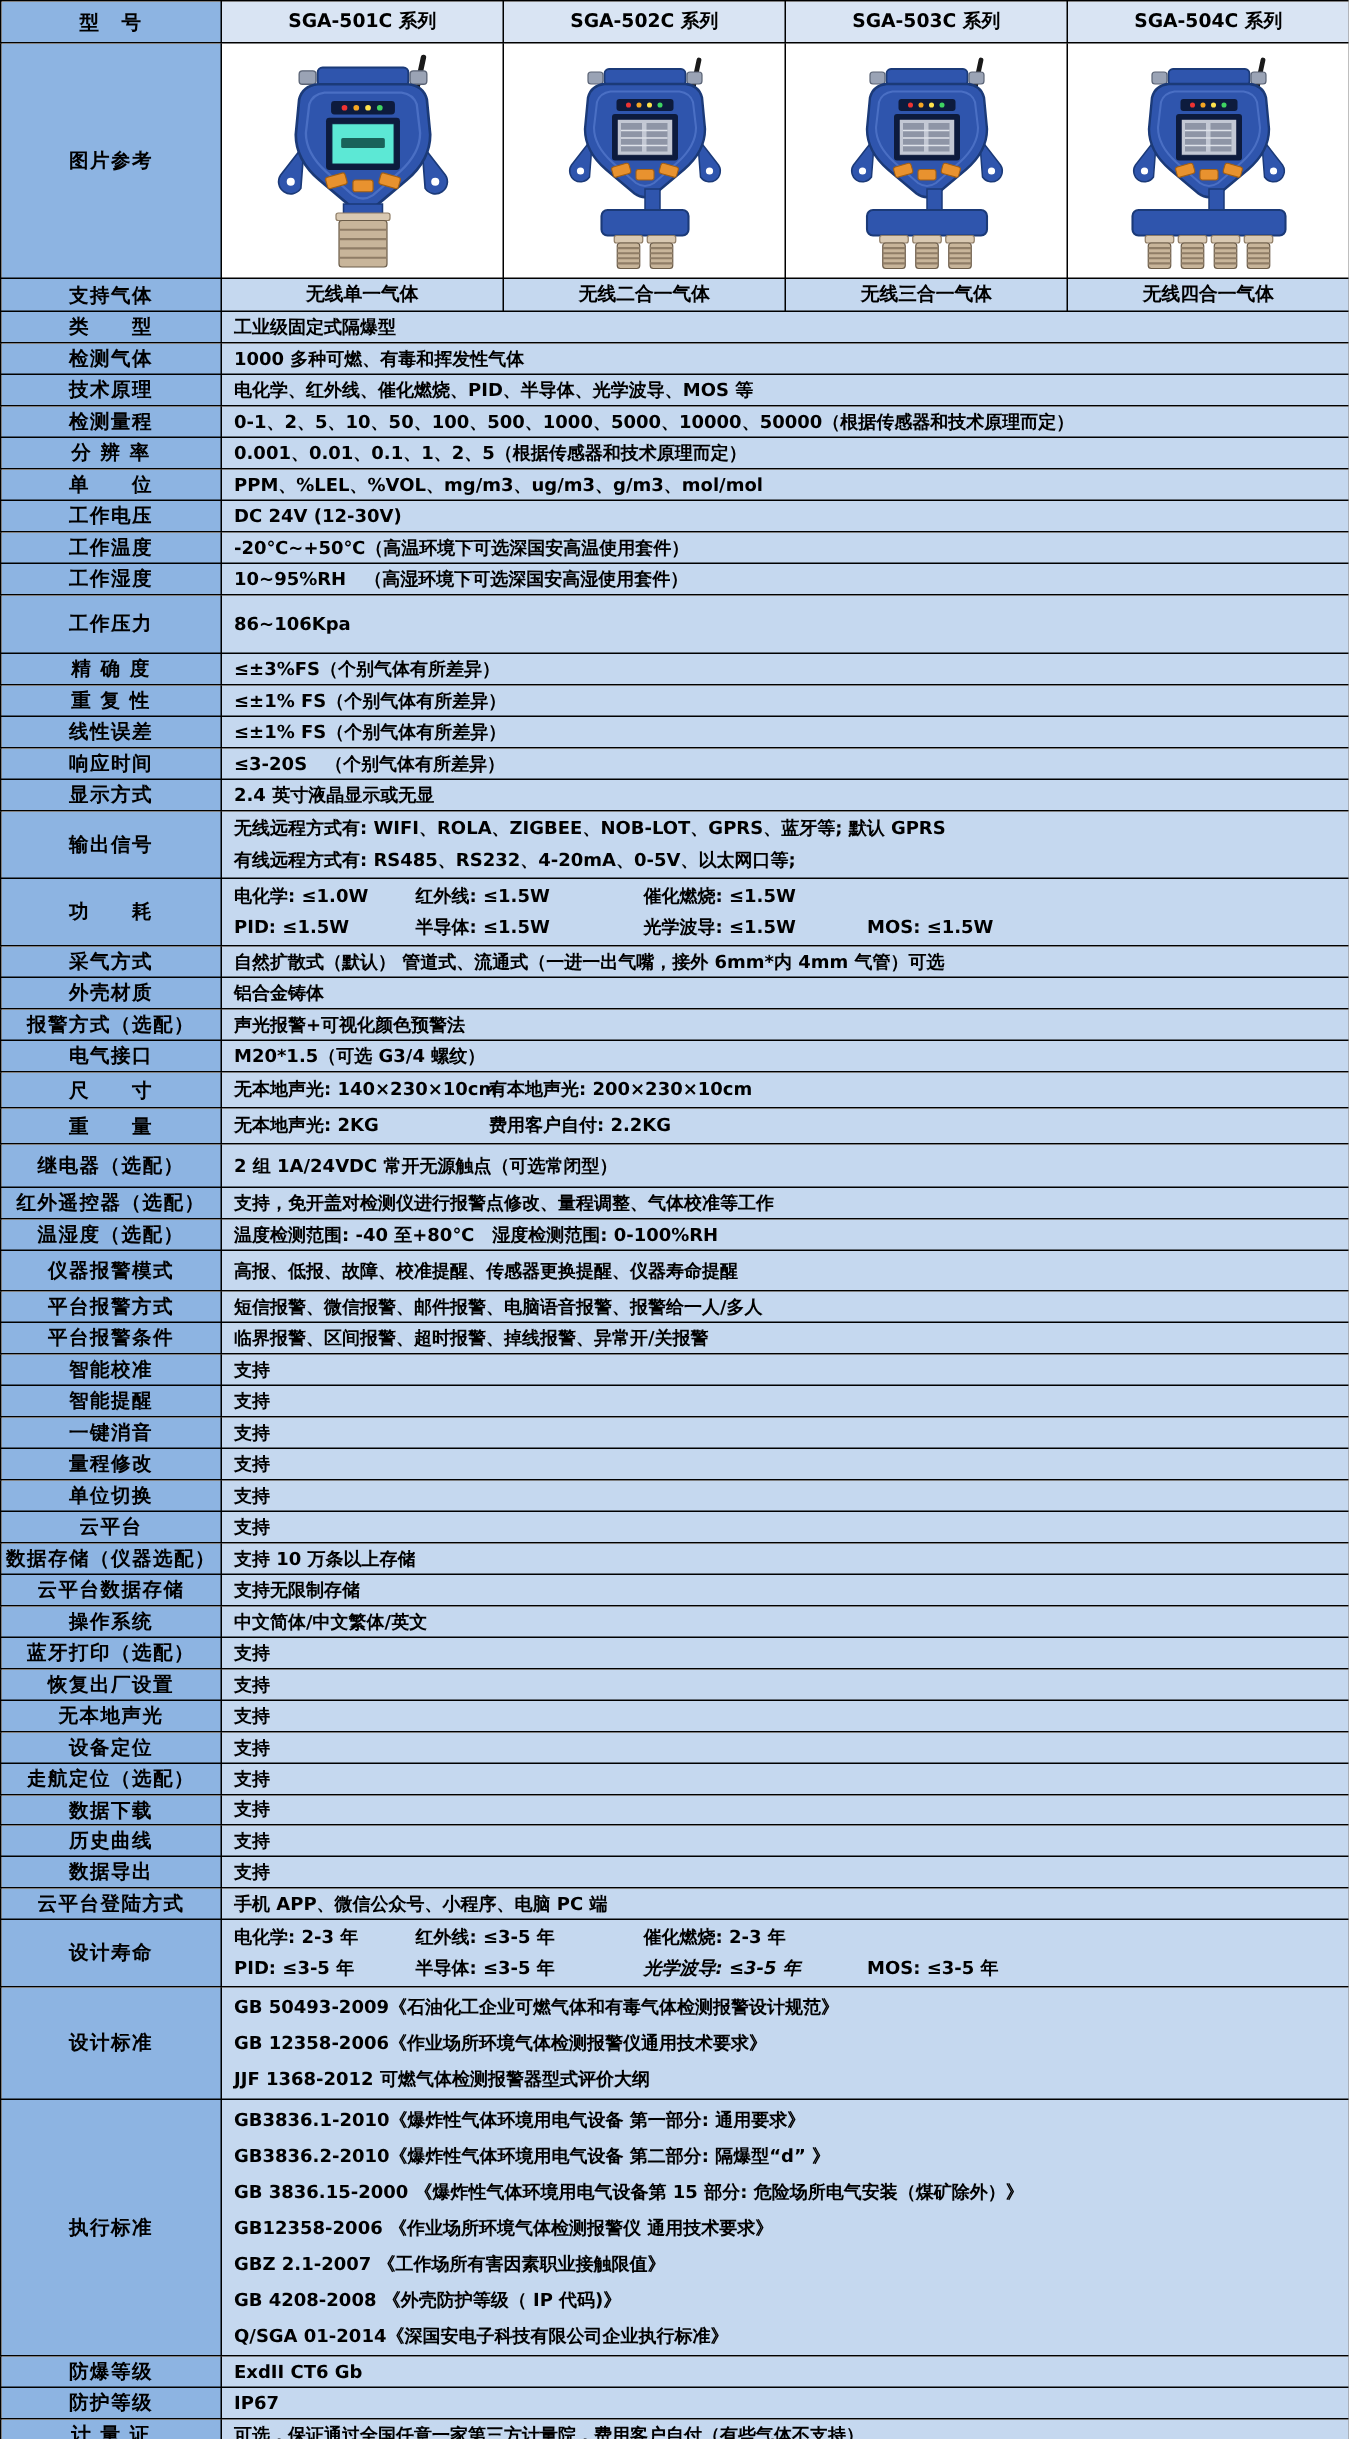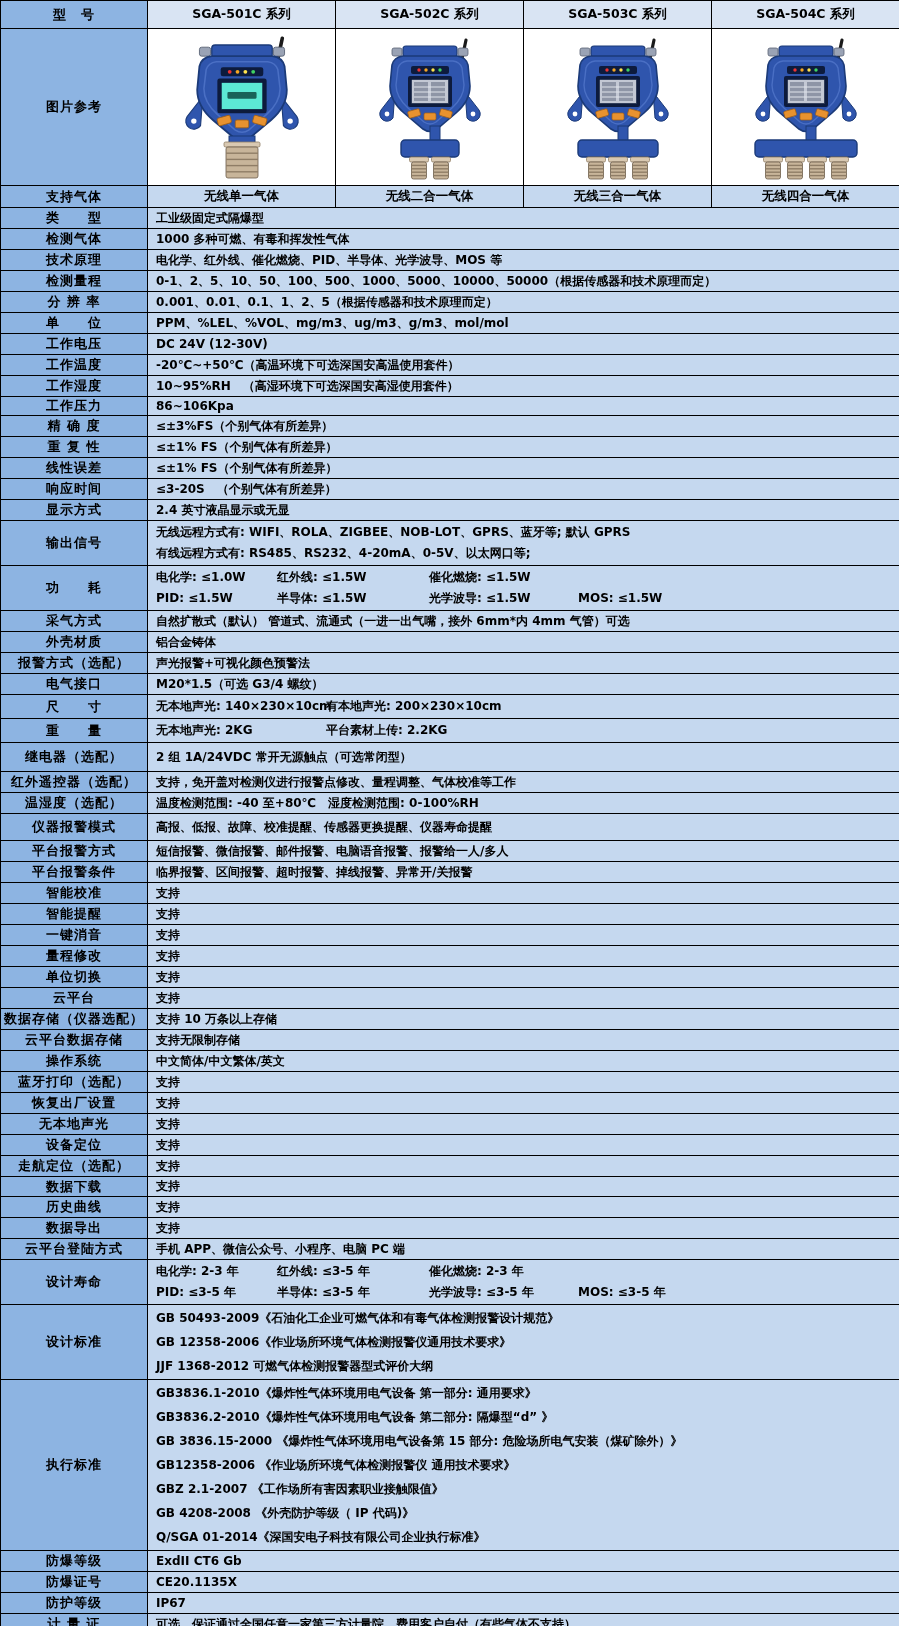--- a/index.html
+++ b/index.html
@@ -309,21 +309,21 @@
         <td class="val" colspan="4">DC 24V (12-30V)</td>
       </tr>
       <tr style="height: 21px;">
         <th class="lbl">工作温度</th>
         <td class="val" colspan="4">-20℃~+50℃（高温环境下可选深国安高温使用套件）</td>
       </tr>
       <tr style="height: 21px;">
         <th class="lbl">工作湿度</th>
         <td class="val" colspan="4">10~95%RH　（高湿环境下可选深国安高湿使用套件）</td>
       </tr>
-      <tr style="height: 19px;">
+      <tr style="height: 39px;">
         <th class="lbl">工作压力</th>
         <td class="val" colspan="4">86~106Kpa</td>
       </tr>
       <tr style="height: 21px;">
         <th class="lbl">精 确 度</th>
         <td class="val" colspan="4">≤±3%FS（个别气体有所差异）</td>
       </tr>
       <tr style="height: 21px;">
         <th class="lbl">重 复 性</th>
         <td class="val" colspan="4">≤±1% FS（个别气体有所差异）</td>
@@ -372,21 +372,21 @@
       </tr>
       <tr style="height: 21px;">
         <th class="lbl">尺　　寸</th>
         <td class="val" colspan="4">
           <div class="line"><span class="tab" style="width: 170px;">无本地声光: 140×230×10cm</span><span class="tab">有本地声光: 200×230×10cm</span></div>
         </td>
       </tr>
       <tr style="height: 21px;">
         <th class="lbl">重　　量</th>
         <td class="val" colspan="4">
-          <div class="line"><span class="tab" style="width: 170px;">无本地声光: 2KG</span><span class="tab">平台素材上传: 2.2KG</span></div>
+          <div class="line"><span class="tab" style="width: 170px;">无本地声光: 2KG</span><span class="tab">费用客户自付: 2.2KG</span></div>
         </td>
       </tr>
       <tr style="height: 29px;">
         <th class="lbl">继电器（选配）</th>
         <td class="val" colspan="4">2 组 1A/24VDC 常开无源触点（可选常闭型）</td>
       </tr>
       <tr style="height: 21px;">
         <th class="lbl">红外遥控器（选配）</th>
         <td class="val" colspan="4">支持，免开盖对检测仪进行报警点修改、量程调整、气体校准等工作</td>
       </tr>
@@ -475,21 +475,21 @@
         <td class="val" colspan="4">支持</td>
       </tr>
       <tr style="height: 21px;">
         <th class="lbl">云平台登陆方式</th>
         <td class="val" colspan="4">手机 APP、微信公众号、小程序、电脑 PC 端</td>
       </tr>
       <tr style="height: 43px;">
         <th class="lbl">设计寿命</th>
         <td class="val" colspan="4">
           <div class="line"><span class="tab" style="width: 121px;">电化学: 2-3 年</span><span class="tab" style="width: 152px;">红外线: ≤3-5 年</span><span class="tab">催化燃烧: 2-3 年</span></div>
-          <div class="line"><span class="tab" style="width: 121px;">PID: ≤3-5 年</span><span class="tab" style="width: 152px;">半导体: ≤3-5 年</span><span class="tab" style="width: 149px;">光学波导: ≤3-5 年</span><span class="tab">MOS: ≤3-5 年</span></div>
+          <div class="line"><span class="tab" style="width: 121px;">PID: ≤3-5 年</span><span class="tab" style="width: 152px;">半导体: ≤3-5 年</span><span class="tab" style="width: 149px; font-style: italic;">光学波导: ≤3-5 年</span><span class="tab">MOS: ≤3-5 年</span></div>
         </td>
       </tr>
       <tr style="height: 63px;">
         <th class="lbl">设计标准</th>
         <td class="val std" colspan="4">
           <div class="line">GB 50493-2009《石油化工企业可燃气体和有毒气体检测报警设计规范》</div>
           <div class="line">GB 12358-2006《作业场所环境气体检测报警仪通用技术要求》</div>
           <div class="line">JJF 1368-2012 可燃气体检测报警器型式评价大纲</div>
         </td>
       </tr>
@@ -503,24 +503,20 @@
           <div class="line">GBZ 2.1-2007 《工作场所有害因素职业接触限值》</div>
           <div class="line">GB 4208-2008 《外壳防护等级（ IP 代码)》</div>
           <div class="line">Q/SGA 01-2014《深国安电子科技有限公司企业执行标准》</div>
         </td>
       </tr>
       <tr style="height: 21px;">
         <th class="lbl">防爆等级</th>
         <td class="val" colspan="4">ExdII CT6 Gb</td>
       </tr>
       <tr style="height: 21px;">
-        <th class="lbl">防爆证号</th>
-        <td class="val" colspan="4">CE20.1135X</td>
-      </tr>
-      <tr style="height: 21px;">
         <th class="lbl">防护等级</th>
         <td class="val" colspan="4">IP67</td>
       </tr>
       <tr style="height: 21px;">
         <th class="lbl">计 量 证</th>
         <td class="val" colspan="4">可选，保证通过全国任意一家第三方计量院，费用客户自付（有些气体不支持）</td>
       </tr>
     </tbody>
 </table>
 

